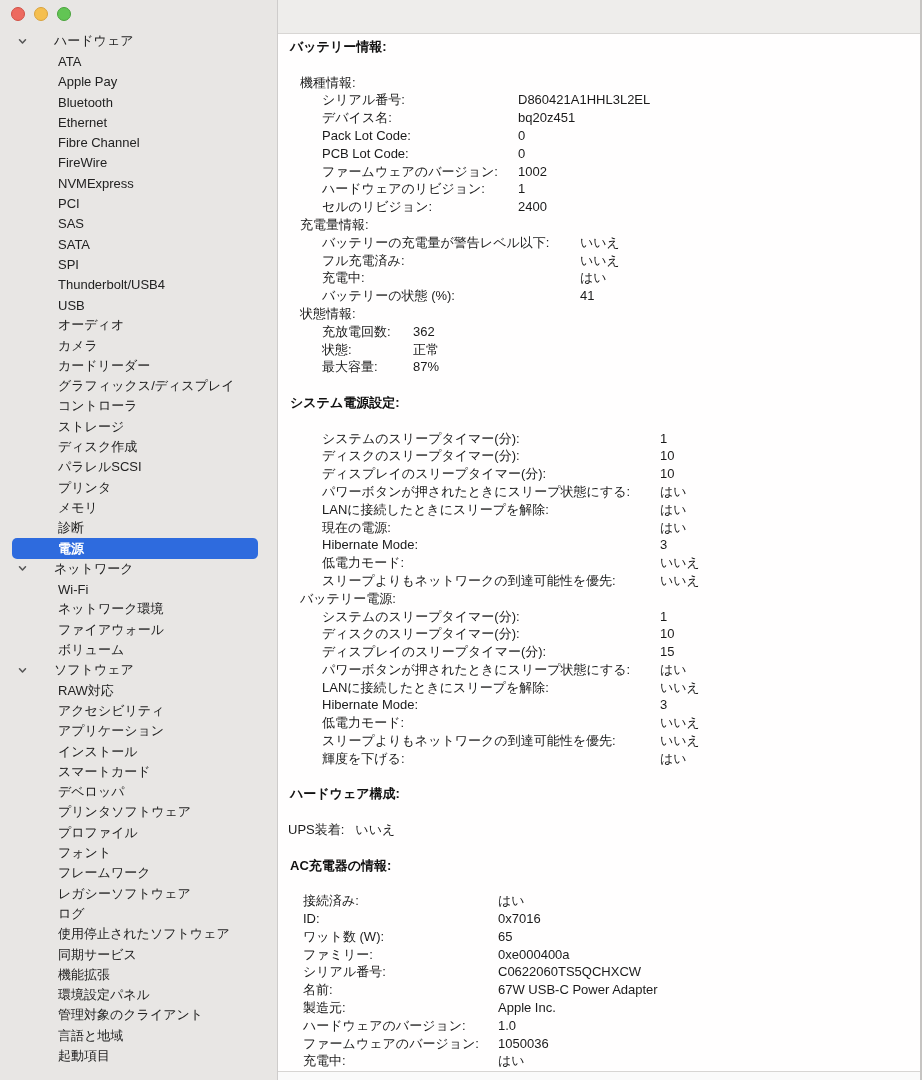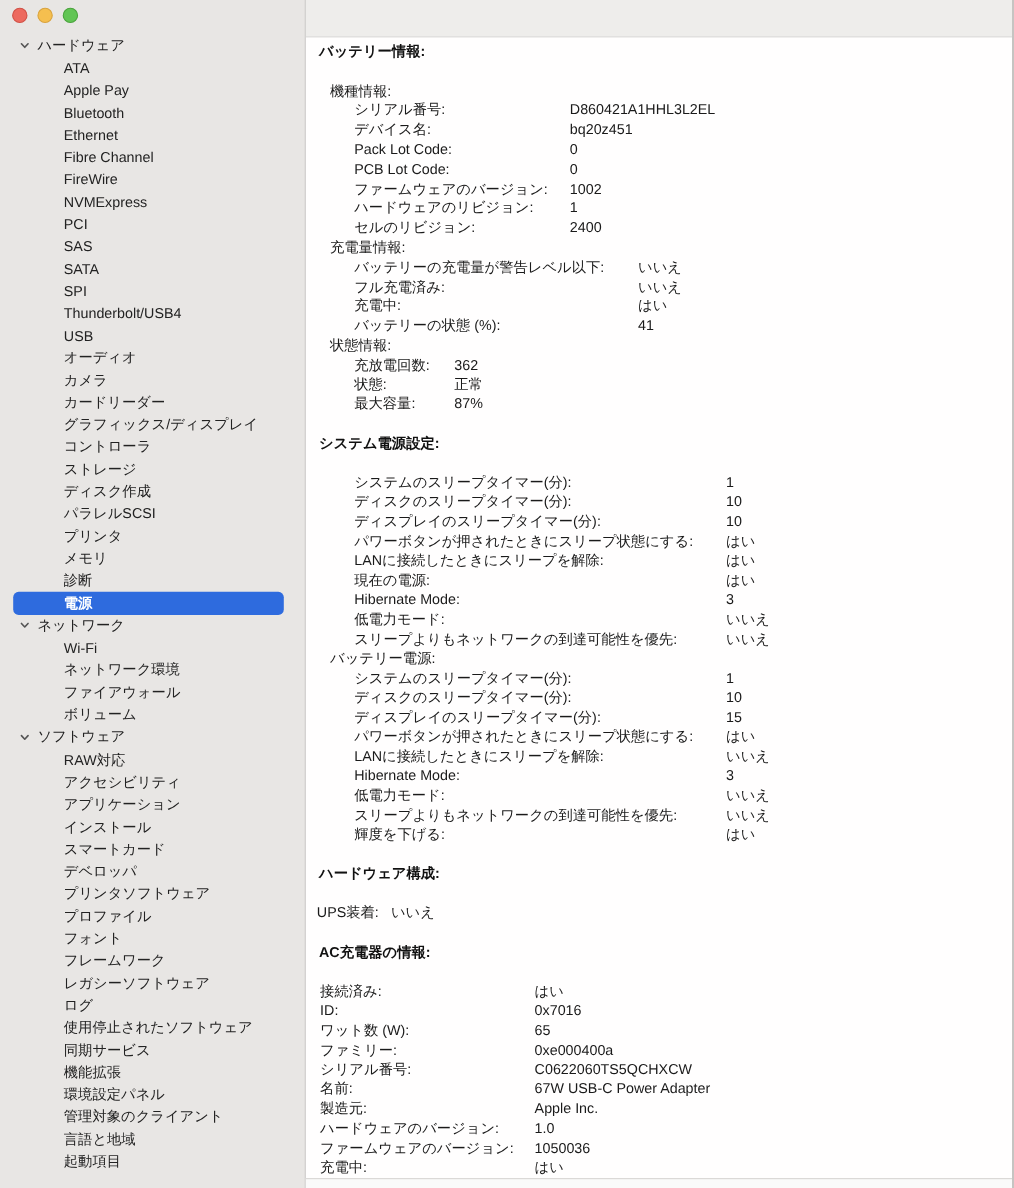--- a/index.html
+++ b/index.html
@@ -20,21 +20,21 @@
 
   .traffic-lights { position:absolute; top:7px; left:11px; display:flex; gap:9px; z-index:10; }
   .tl { width:14px; height:14px; border-radius:50%; }
   .tl-red    { background:#ed6a5f; border:0.5px solid #d15146; }
   .tl-yellow { background:#f5bf4f; border:0.5px solid #d9a33e; }
   .tl-green  { background:#62c554; border:0.5px solid #4aa33c; }
 
   
   .sidebar { position:absolute; left:0; top:0; width:277px; height:1080px; background:#e8e6e4; overflow:hidden; }
   .side-list { padding-top:31px; }
-  .side-row { height:20.3px; display:flex; align-items:center; color:#222; white-space:nowrap; }
+  .side-row { height:20.3px; display:flex; align-items:center; color:#222; white-space:nowrap;gap:20px; }
   .side-row.group { padding-left:17px; }
   .side-row.group .chev { width:11px; height:11px; margin-right:6px; flex:none; display:inline-block; }
   .side-row.item { padding-left:58px; }
   .side-row.item.selected {
     background:#2e6bde;
     border-radius:5px;
     margin:0 19px 0 12px;
     padding-left:46px;
     color:#fff;
     font-weight:600;
@@ -53,21 +53,21 @@
   .content-section:first-child { margin-top:0; }
   .section-title { font-size:13px; font-weight:700; padding-left:12px; margin-bottom:17.8px; color:#111; }
   .group-label { padding-left:22px; }
   .row { display:flex; padding-left:44px; white-space:nowrap; }
   .row-label { flex:none; }
   .row-value { flex:none; }
   .g-model   .row-label { width:196px; }
   .g-charge  .row-label { width:258px; }
   .g-status  .row-label { width:91px; }
   .g-power   .row-label { width:338px; }
-  .g-charger .row { padding-left:13px; }
+  .g-charger .row { padding-left:25px; }
   .g-charger .row-label { width:195px; }
   .g-ups .row { padding-left:10px; }
   .g-ups .row-label { width:auto; margin-right:11px; }
 
   .bottom-strip {
     position:absolute; left:278px; bottom:0; width:642px; height:9px;
     background:#fafafa; border-top:1px solid #d7d5d3; z-index:8;
   }
 </style>
 </head>

